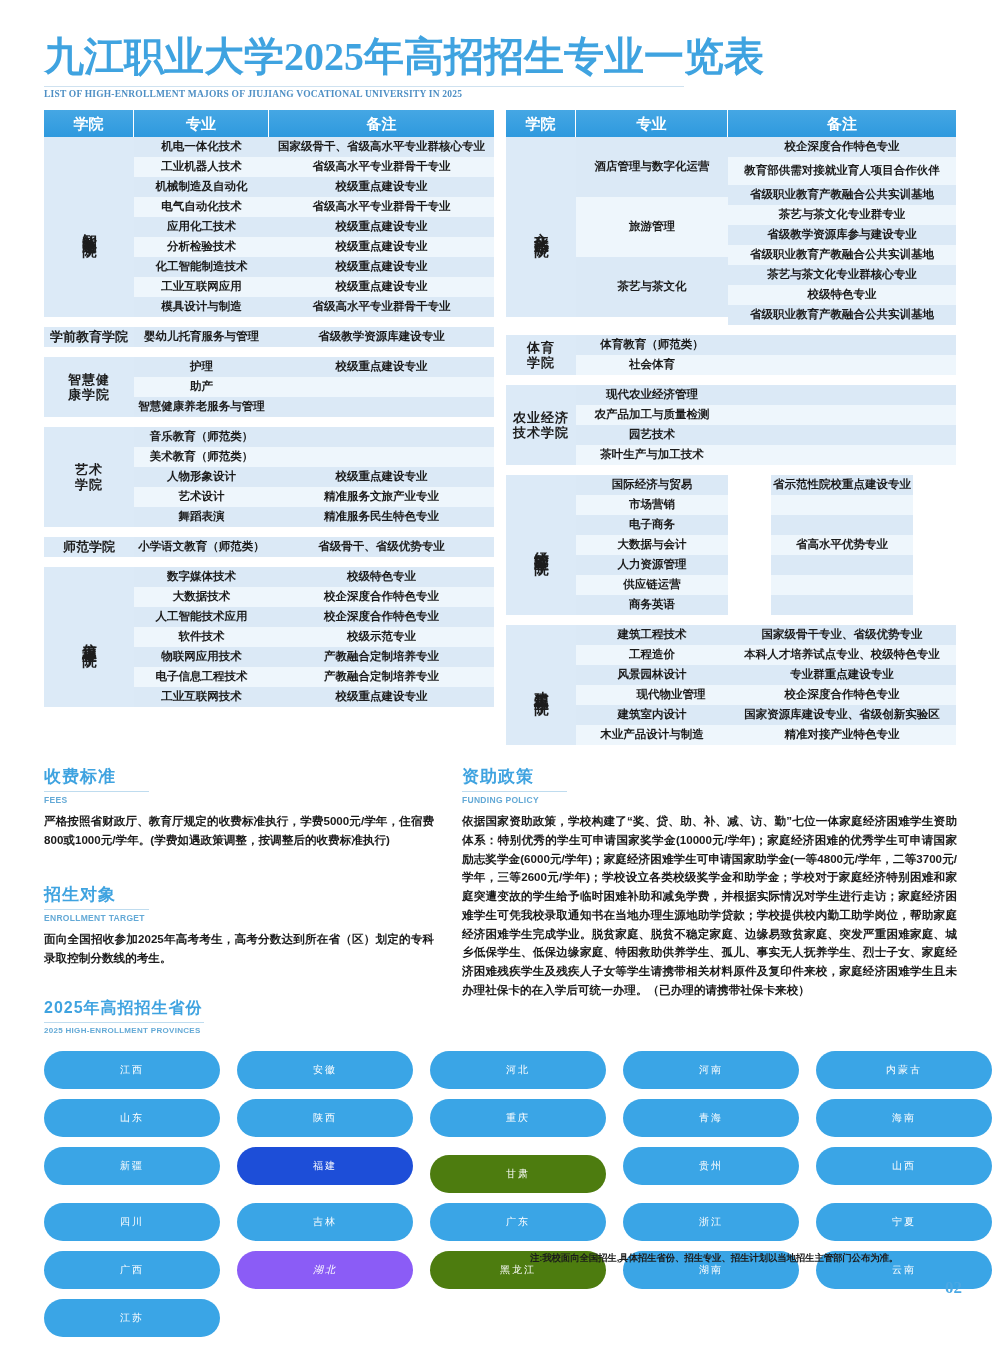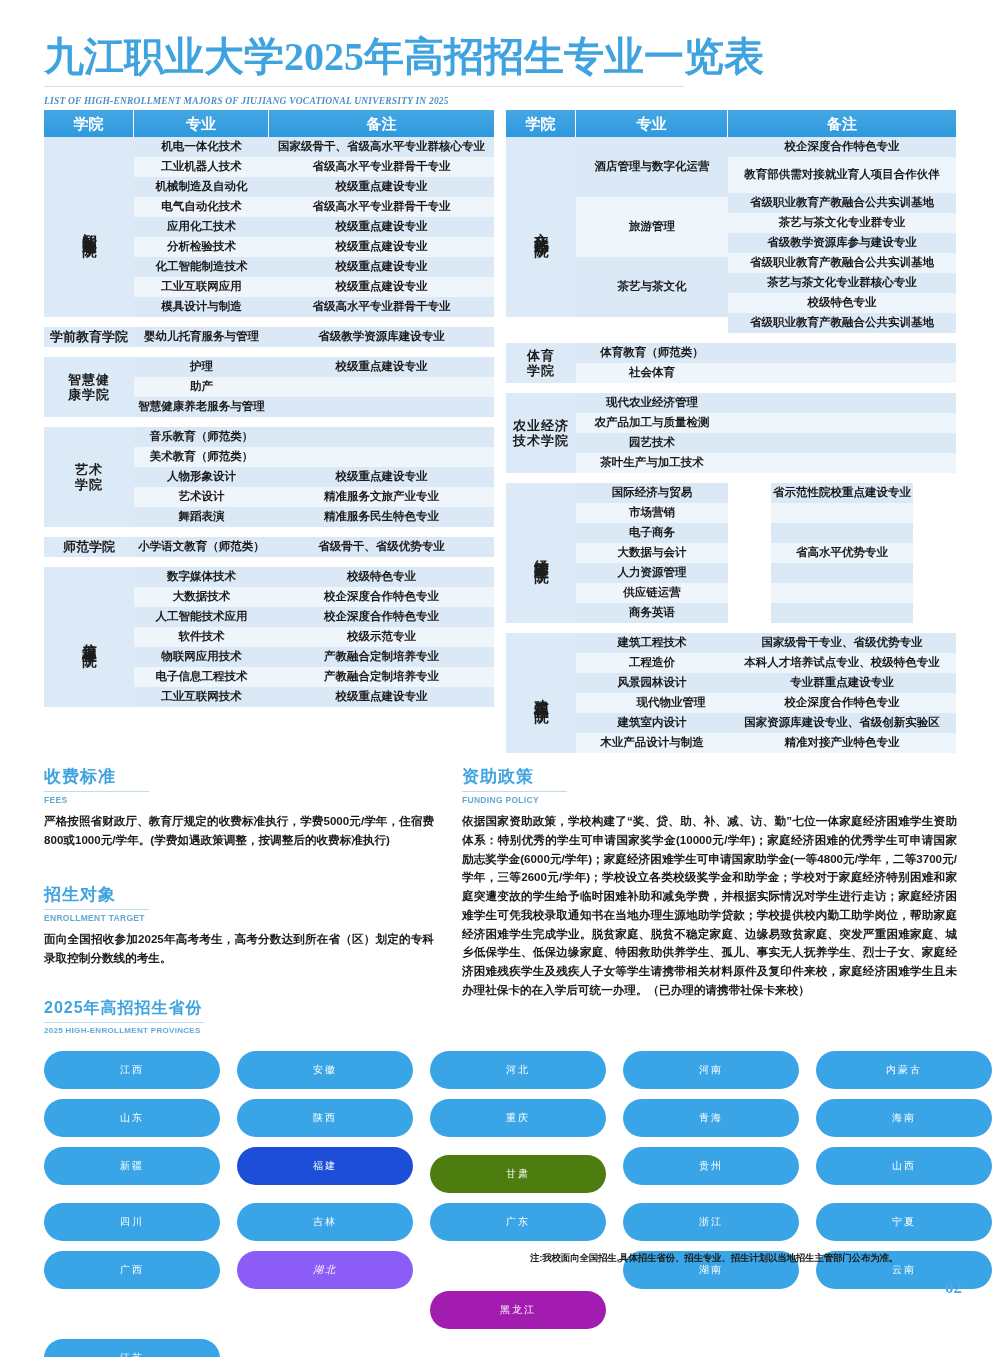--- a/index.html
+++ b/index.html
@@ -21,27 +21,26 @@
     font-size:40px;
     letter-spacing:0px;
     color:#3fa3e0;
     line-height:1.15;
     white-space:nowrap;
   }
   .title-rule {
     height:1px; background:#cfe2f0; margin-top:6px; width:640px;
   }
   .title-en {
-    margin-top:9px;
+    margin-top:2px;
     font-family:"Liberation Serif","DejaVu Serif",serif;
     font-weight:700;
     font-size:9.5px;
     letter-spacing:0.2px;
     color:#4e8fc4;
-    font-style:italic;
   }
 
   
   #tables { position:absolute; left:44px; top:110px; width:912px;
             display:flex; gap:12px; }
   .table-col { width:450px; }
 
   .tblock { width:100%; margin-bottom:10px; }
   .trow { display:flex; width:100%; }
   .thead .tcell {
@@ -313,21 +312,21 @@
           <div class="c2" style="display: flex; flex-direction: column;">
             <div class="subrows">
               <div class="cellA c2 odd" style="height: 60px; width: 100%;">酒店管理与数字化运营</div>
               <div class="cellA c2 even" style="height: 60px; width: 100%;">旅游管理</div>
               <div class="cellA c2 odd" style="height: 60px; width: 100%;">茶艺与茶文化</div>
             </div>
           </div>
           <div class="c3" style="display: flex; flex-direction: column;">
             <div class="subrows">
               <div class="cellB c3 odd" style="height: 20px; width: 100%;">校企深度合作特色专业</div>
-              <div class="cellB c3 even" style="height: 36px; width: 100%; font-family: Liberation Mono, monospace;">教育部供需对接就业育人项目合作伙伴</div>
+              <div class="cellB c3 even" style="height: 28px; width: 100%; font-family: Liberation Mono, monospace;">教育部供需对接就业育人项目合作伙伴</div>
               <div class="cellB c3 odd" style="height: 20px; width: 100%;">省级职业教育产教融合公共实训基地</div>
               <div class="cellB c3 even" style="height: 20px; width: 100%;">茶艺与茶文化专业群专业</div>
               <div class="cellB c3 odd" style="height: 20px; width: 100%;">省级教学资源库参与建设专业</div>
               <div class="cellB c3 even" style="height: 20px; width: 100%;">省级职业教育产教融合公共实训基地</div>
               <div class="cellB c3 odd" style="height: 20px; width: 100%;">茶艺与茶文化专业群核心专业</div>
               <div class="cellB c3 even" style="height: 20px; width: 100%;">校级特色专业</div>
               <div class="cellB c3 odd" style="height: 20px; width: 100%;">省级职业教育产教融合公共实训基地</div>
             </div>
           </div>
         </div>
@@ -470,20 +469,20 @@
       <div class="prov-pill" style="background: #4d7c0f; margin-top: 8px;">甘肃</div>
       <div class="prov-pill" style="background: rgb(58, 165, 230);">贵州</div>
       <div class="prov-pill" style="background: rgb(58, 165, 230);">山西</div>
       <div class="prov-pill" style="background: rgb(58, 165, 230);">四川</div>
       <div class="prov-pill" style="background: rgb(58, 165, 230);">吉林</div>
       <div class="prov-pill" style="background: rgb(58, 165, 230);">广东</div>
       <div class="prov-pill" style="background: rgb(58, 165, 230);">浙江</div>
       <div class="prov-pill" style="background: rgb(58, 165, 230);">宁夏</div>
       <div class="prov-pill" style="background: rgb(58, 165, 230);">广西</div>
       <div class="prov-pill" style="background: #8b5cf6; font-style: italic;">湖北</div>
-      <div class="prov-pill" style="background: #a21caf; margin-top: 40px;">黑龙江</div>
+      <div class="prov-pill" style="background: #4d7c0f;">黑龙江</div>
       <div class="prov-pill" style="background: rgb(58, 165, 230);">湖南</div>
       <div class="prov-pill" style="background: rgb(58, 165, 230);">云南</div>
       <div class="prov-pill" style="background: rgb(58, 165, 230);">江苏</div>
     </div>
 </div>
 <div id="prov-note">注:我校面向全国招生,具体招生省份、招生专业、招生计划以当地招生主管部门公布为准。</div>
 <div id="page-number">02</div>
 
 </body></html>

